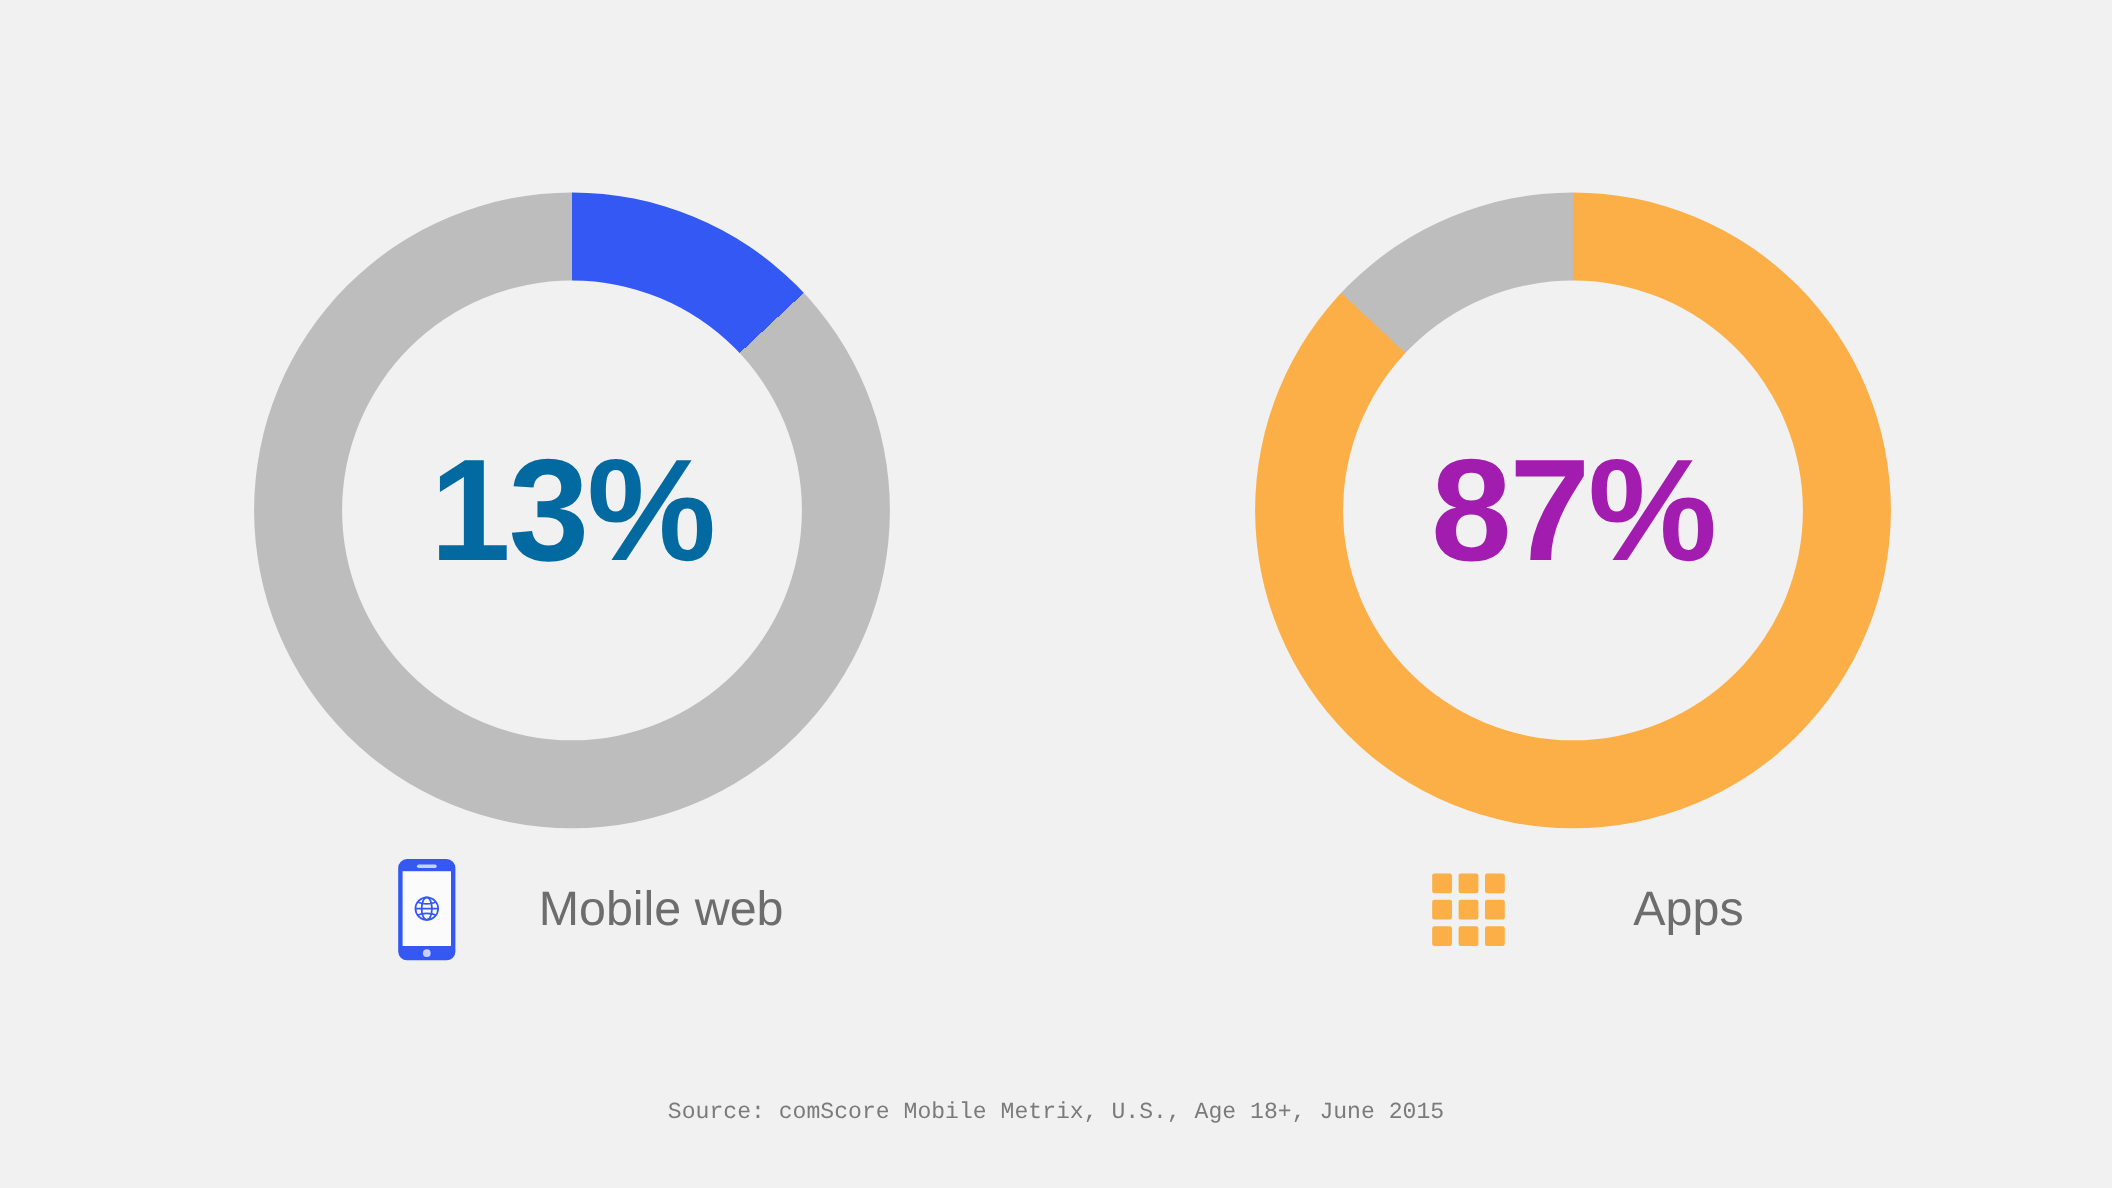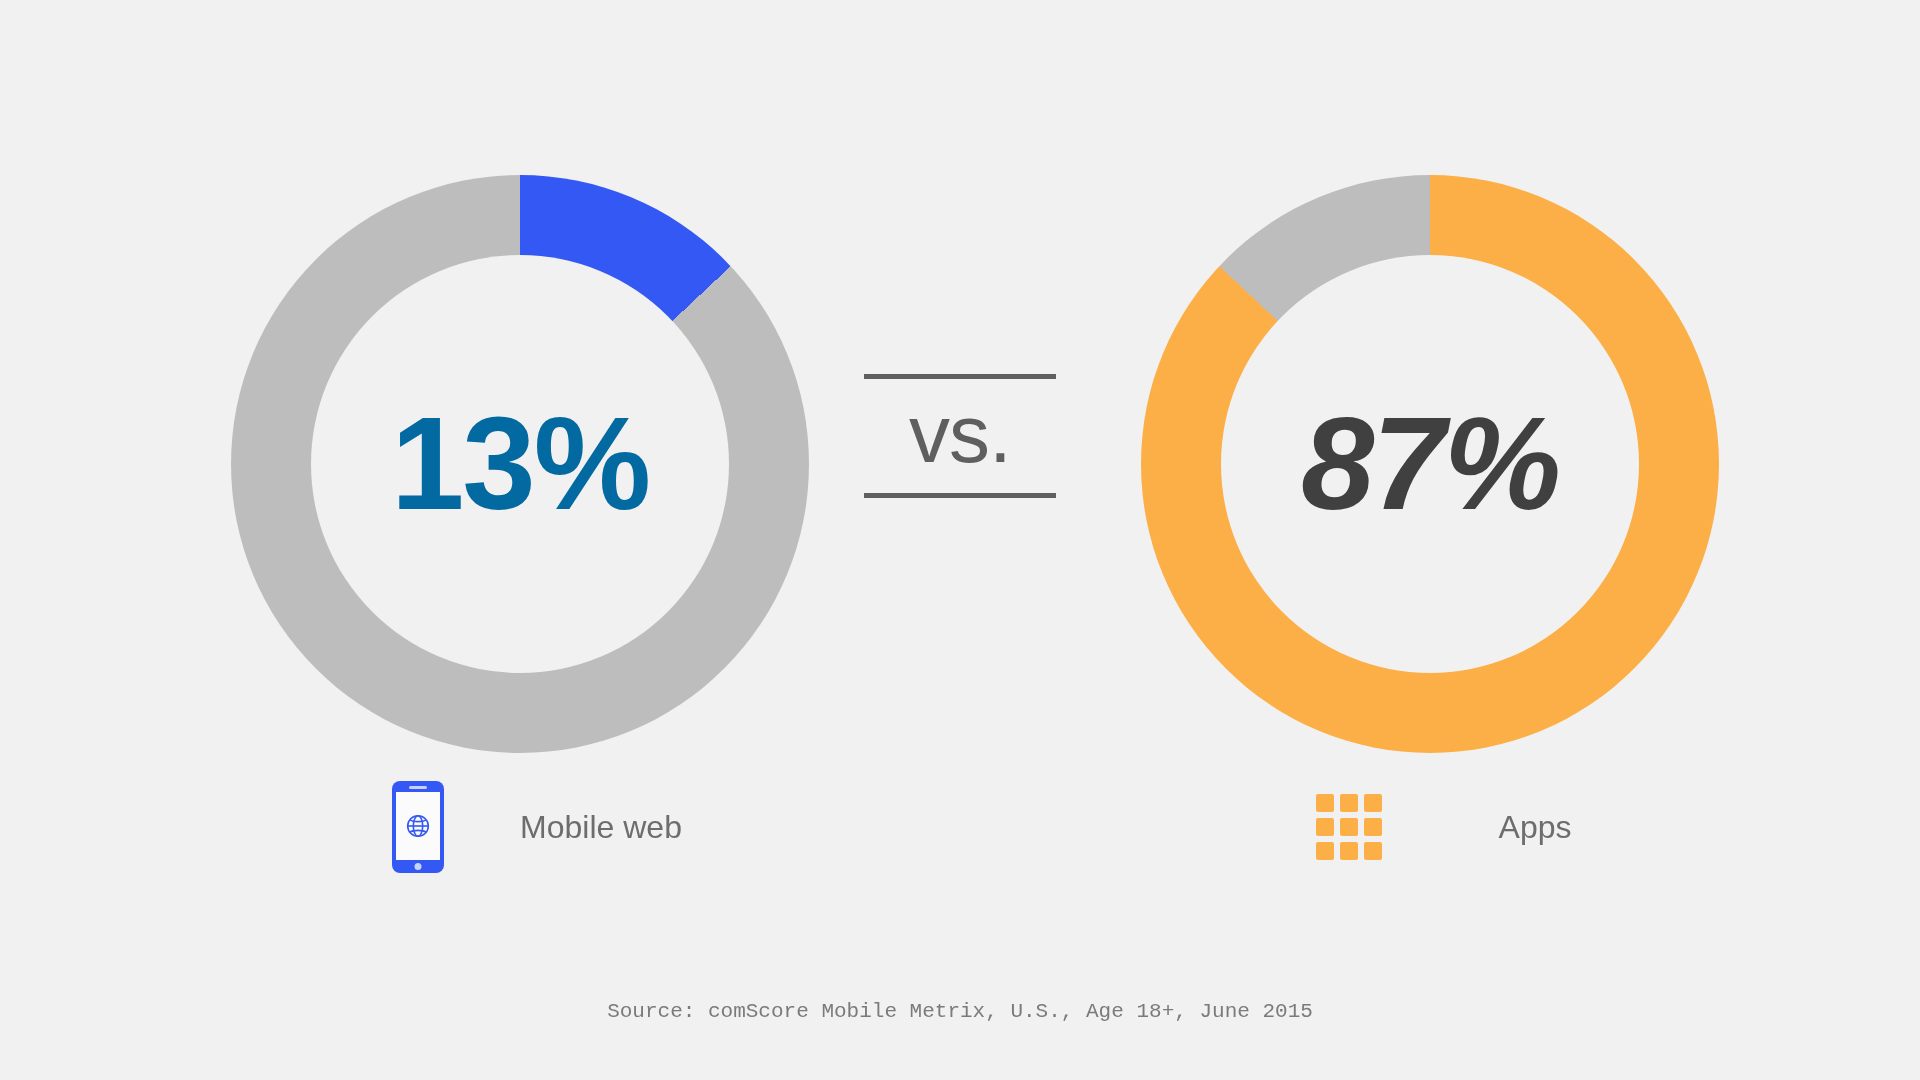--- a/index.html
+++ b/index.html
@@ -61,42 +61,42 @@
     left: 50%;
     top: 50%;
     transform: translate(-50%, -50%);
     font-size: 132px;
     font-weight: bold;
     letter-spacing: -2px;
     line-height: 1;
     white-space: nowrap;
   }
   .pct-blue   { color: #0369a1; }
-  .pct-orange { color: #404040; font-style: italic; }
+  .pct-orange { color: #a21caf; }
 
   
   .legend {
     position: absolute;
     top: 772px;
     left: 0;
     width: 100%;
     height: 110px;
     display: flex;
     align-items: center;
     justify-content: center;
   }
   .legend-left  { padding-right: 10px; }
   .legend-icon {
     width: 120px;
     display: flex;
     align-items: center;
     justify-content: center;
   }
   .legend-label {
-    font-size: 32px;
+    font-size: 44px;
     color: #6d6d6d;
     white-space: nowrap;
   }
   .legend-left .legend-label  { margin-left: 42px; }
   .legend-right .legend-label { margin-left: 90px; text-align: right; }
 
   
   .phone {
     width: 52px;
     height: 92px;
@@ -211,25 +211,20 @@
               </g>
             </svg>
           </span>
           <span class="phone-home"></span>
         </span>
       </span>
       <span class="legend-label">Mobile web</span>
     </div>
   </div>
 
-  <div class="vs">
-    <div class="vs-rule"></div>
-    <div class="vs-text">vs.</div>
-    <div class="vs-rule"></div>
-  </div>
 
   <div class="panel panel-right">
 
     <div class="donut-wrap">
       <div class="donut" id="donut-right" style="background: conic-gradient(rgb(251, 175, 70) 0%, rgb(251, 175, 70) 87%, rgb(189, 189, 189) 87%, rgb(189, 189, 189) 100%);"></div>
       <div class="donut-hole"></div>
       <div class="pct pct-orange">87%</div>
     </div>
 
     <div class="legend legend-right">

